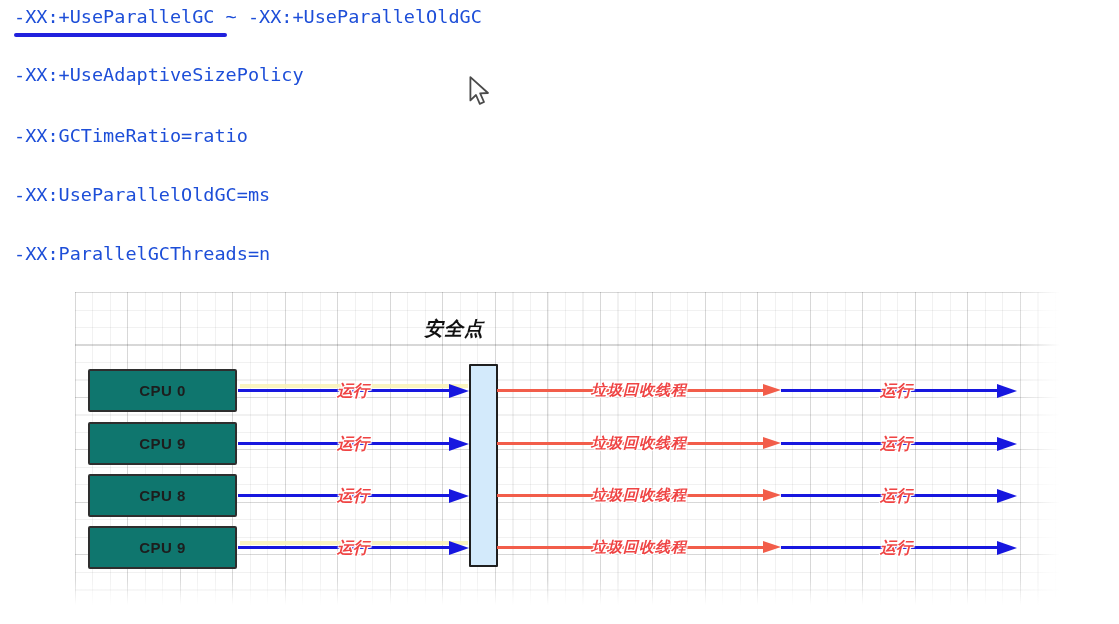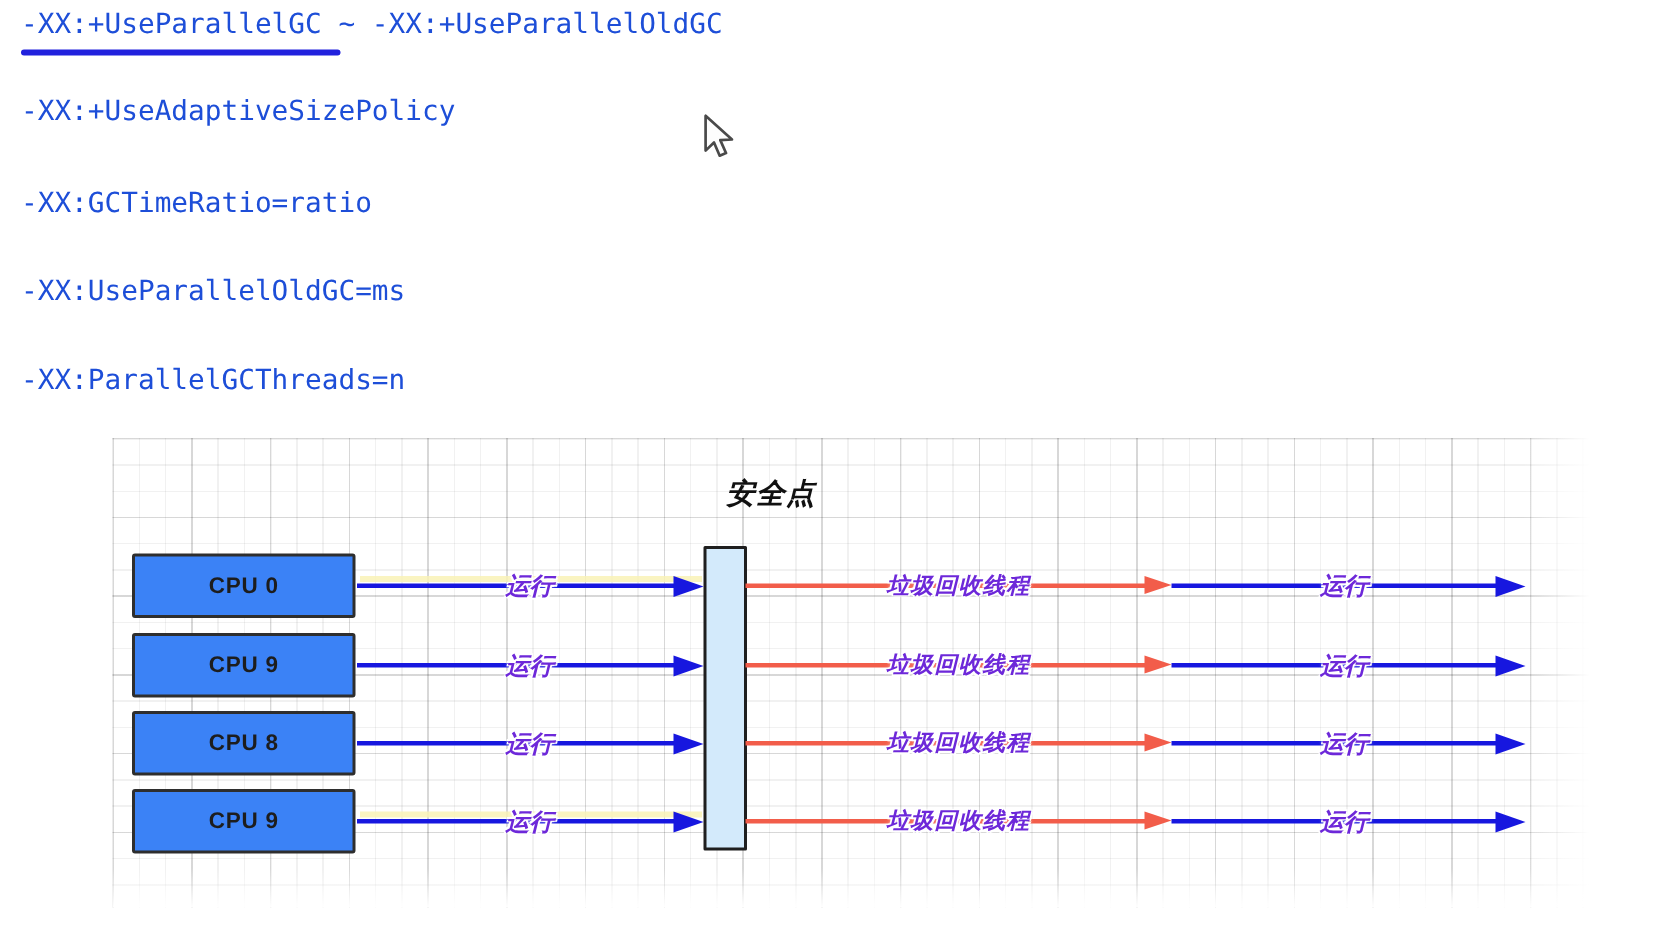--- a/index.html
+++ b/index.html
@@ -30,32 +30,32 @@
   }
   .grid::after{ 
     content:"";position:absolute;top:0;right:0;width:45px;height:100%;
     background:linear-gradient(to right, rgba(255,255,255,0), #ffffff);
   }
   .grid::before{ 
     content:"";position:absolute;left:0;bottom:0;width:100%;height:26px;
     background:linear-gradient(to bottom, rgba(255,255,255,0), #ffffff);
   }
   .diagram-title{
-    position:absolute;left:424px;top:316px;width:120px;text-align:right;
+    position:absolute;left:424px;top:316px;width:120px;text-align:left;
     font-size:19px;font-weight:bold;font-style:italic;color:#111;
     letter-spacing:1px;z-index:3;
   }
   .safepoint-bar{
     position:absolute;left:469px;top:364px;width:25px;height:199px;
     background:#d3eafb;border:2.5px solid #1f1f1f;border-radius:1px;z-index:2;
   }
   .row{position:absolute;left:0;width:1119px;height:0;z-index:2;}
   .cpu-box{
     position:absolute;left:88px;top:-22px;width:145px;height:39px;
-    background:#3b82f6;border:2.5px solid #2e2e2e;border-radius:2px;
+    background:#0f766e;border:2.5px solid #2e2e2e;border-radius:2px;
     display:flex;align-items:center;justify-content:center;
   }
   .cpu-label{
     font-size:15px;font-weight:bold;color:#1d1d1d;letter-spacing:0.5px;
   }
   .hl-band{
     position:absolute;left:240px;top:-7px;width:228px;height:4px;
     background:#f9f2b6;opacity:.85;
   }
   .line{position:absolute;top:-2px;height:3px;}
@@ -72,21 +72,21 @@
   .red-head{
     left:763px;top:-7px;
     border-left:18px solid #f25d4a;border-top:6.5px solid transparent;border-bottom:6.5px solid transparent;
   }
   .blue-head-right{
     left:997px;top:-7px;
     border-left:20px solid #1717df;border-top:7px solid transparent;border-bottom:7px solid transparent;
   }
   .lbl{
     position:absolute;top:-10px;text-align:center;
-    font-weight:bold;font-style:italic;color:#6d28d9;font-size:15px;
+    font-weight:bold;font-style:italic;color:#ef4444;font-size:15px;
     text-shadow:-1px -1px 0 #fff,1px -1px 0 #fff,-1px 1px 0 #fff,1px 1px 0 #fff,0 0 3px #fff;
     z-index:3;white-space:nowrap;
   }
   .lbl-run-left {left:313px;width:80px;font-size:16px;}
   .lbl-gc       {left:574px;width:130px;letter-spacing:1px;}
   .lbl-run-right{left:856px;width:80px;font-size:16px;}
   
   .cursor{position:absolute;left:468px;top:76px;z-index:10;}
 </style>
 </head>

